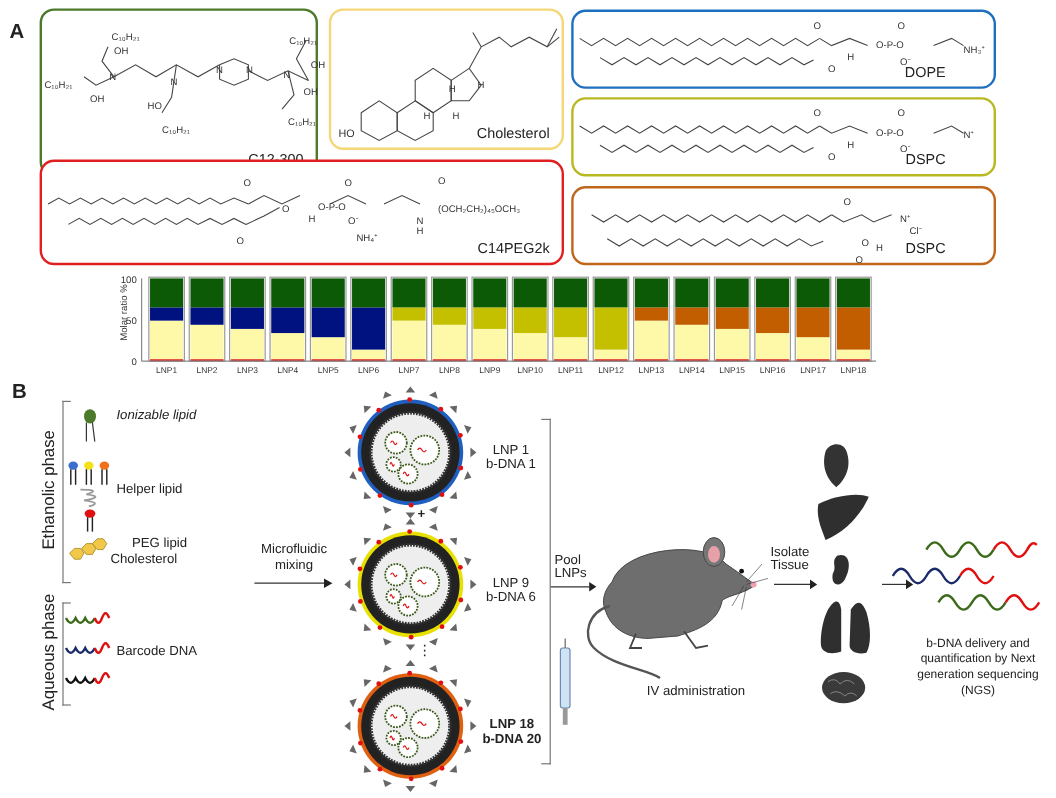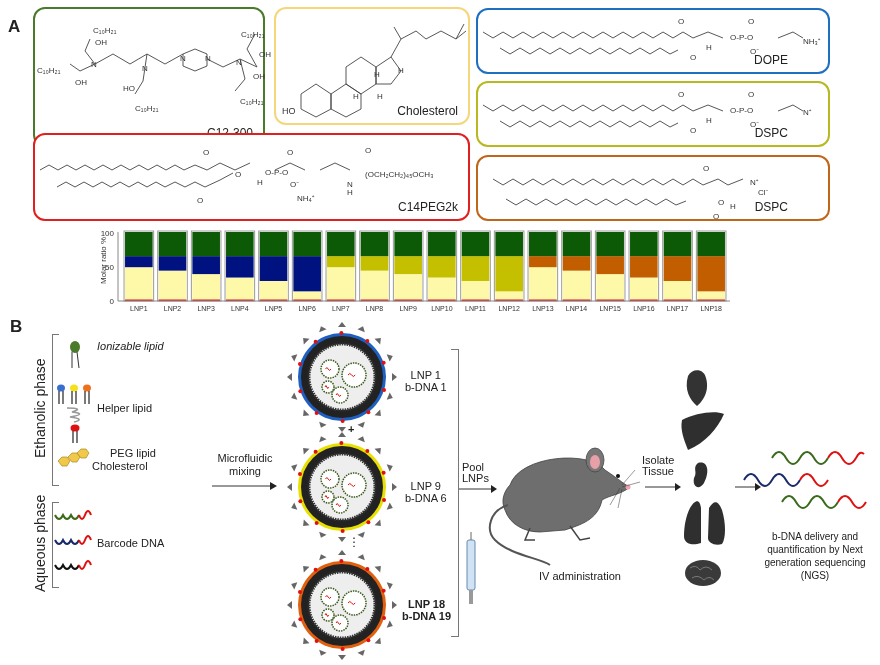--- a/index.html
+++ b/index.html
@@ -455,21 +455,21 @@
 <div class="abs small" style="left:405px;top:369px;text-align:center;line-height:12px;">
   <div>LNP 1</div>
   <div>b-DNA 1</div>
 </div>
 <div class="abs small" style="left:405px;top:480px;text-align:center;line-height:12px;">
   <div>LNP 9</div>
   <div>b-DNA 6</div>
 </div>
 <div class="abs small" style="left:402px;top:598px;text-align:center;line-height:12px;font-weight:bold;">
   <div>LNP 18</div>
-  <div>b-DNA 19</div>
+  <div>b-DNA 20</div>
 </div>
 <div class="abs" style="left:348px;top:423px;font-size:11px;font-weight:bold;">+</div>
 <div class="abs" style="left:348px;top:535px;font-size:12px;">⋮</div>
 
 <div class="abs" style="left:451px;top:349px;width:7px;height:286px;border:1px solid #777;border-left:none;"></div>
 
 <div class="abs small" style="left:462px;top:462px;line-height:11px;">
   <div>Pool</div>
   <div>LNPs</div>
 </div>

